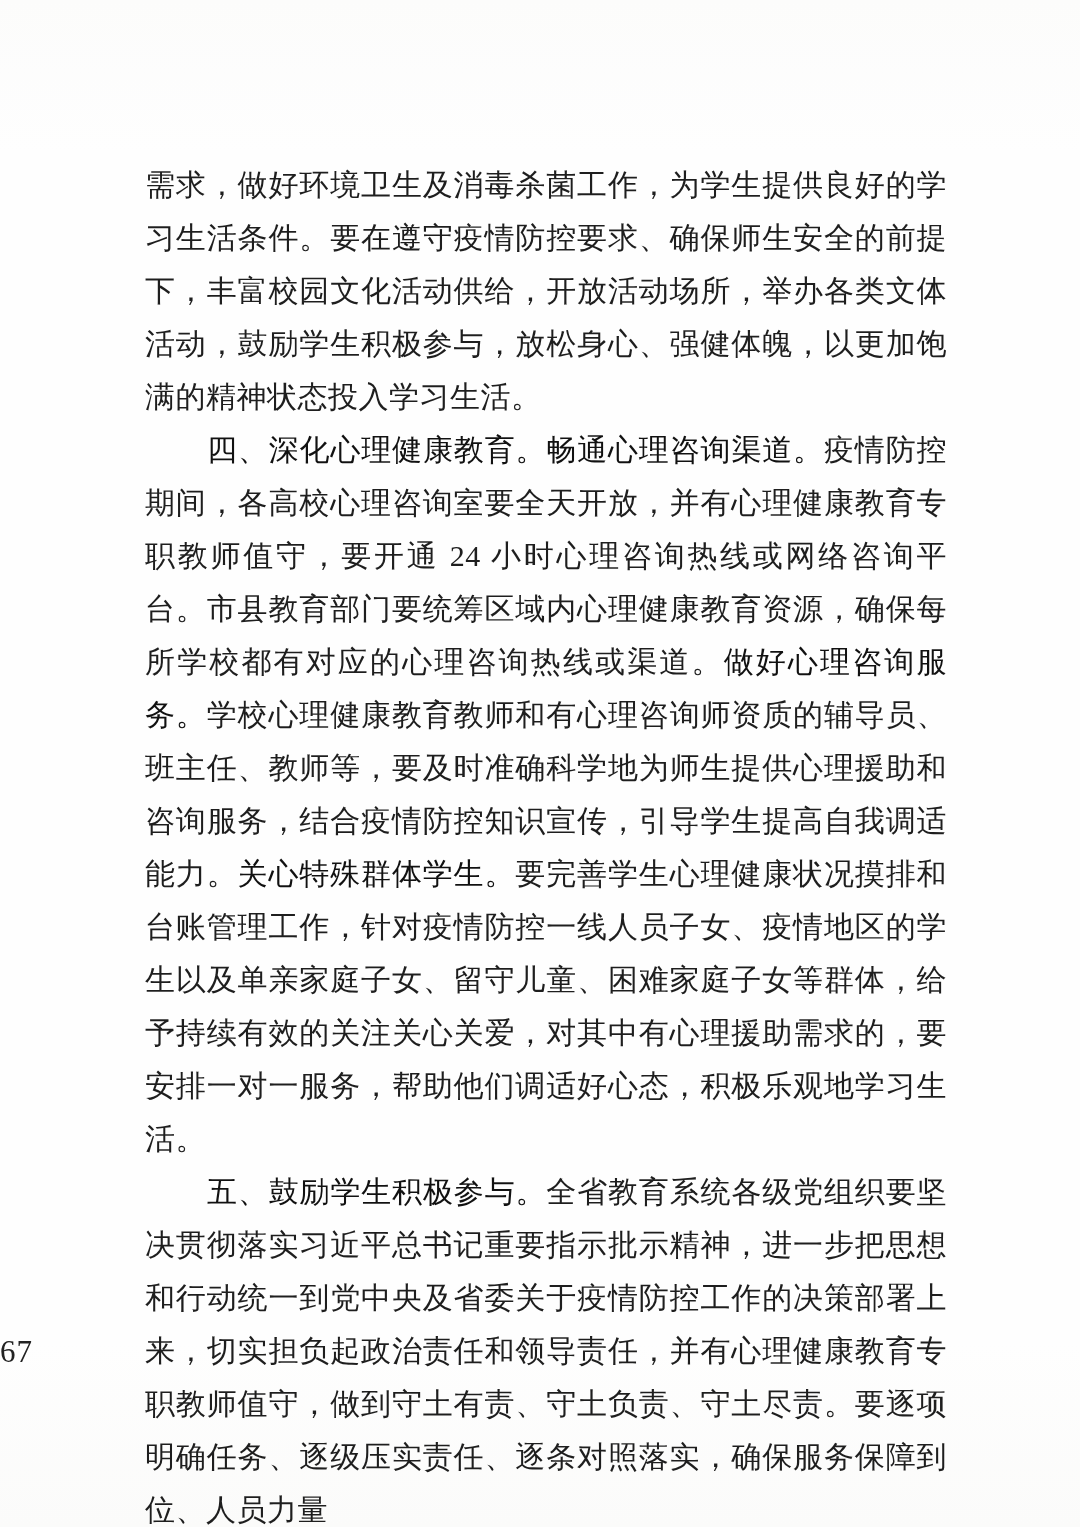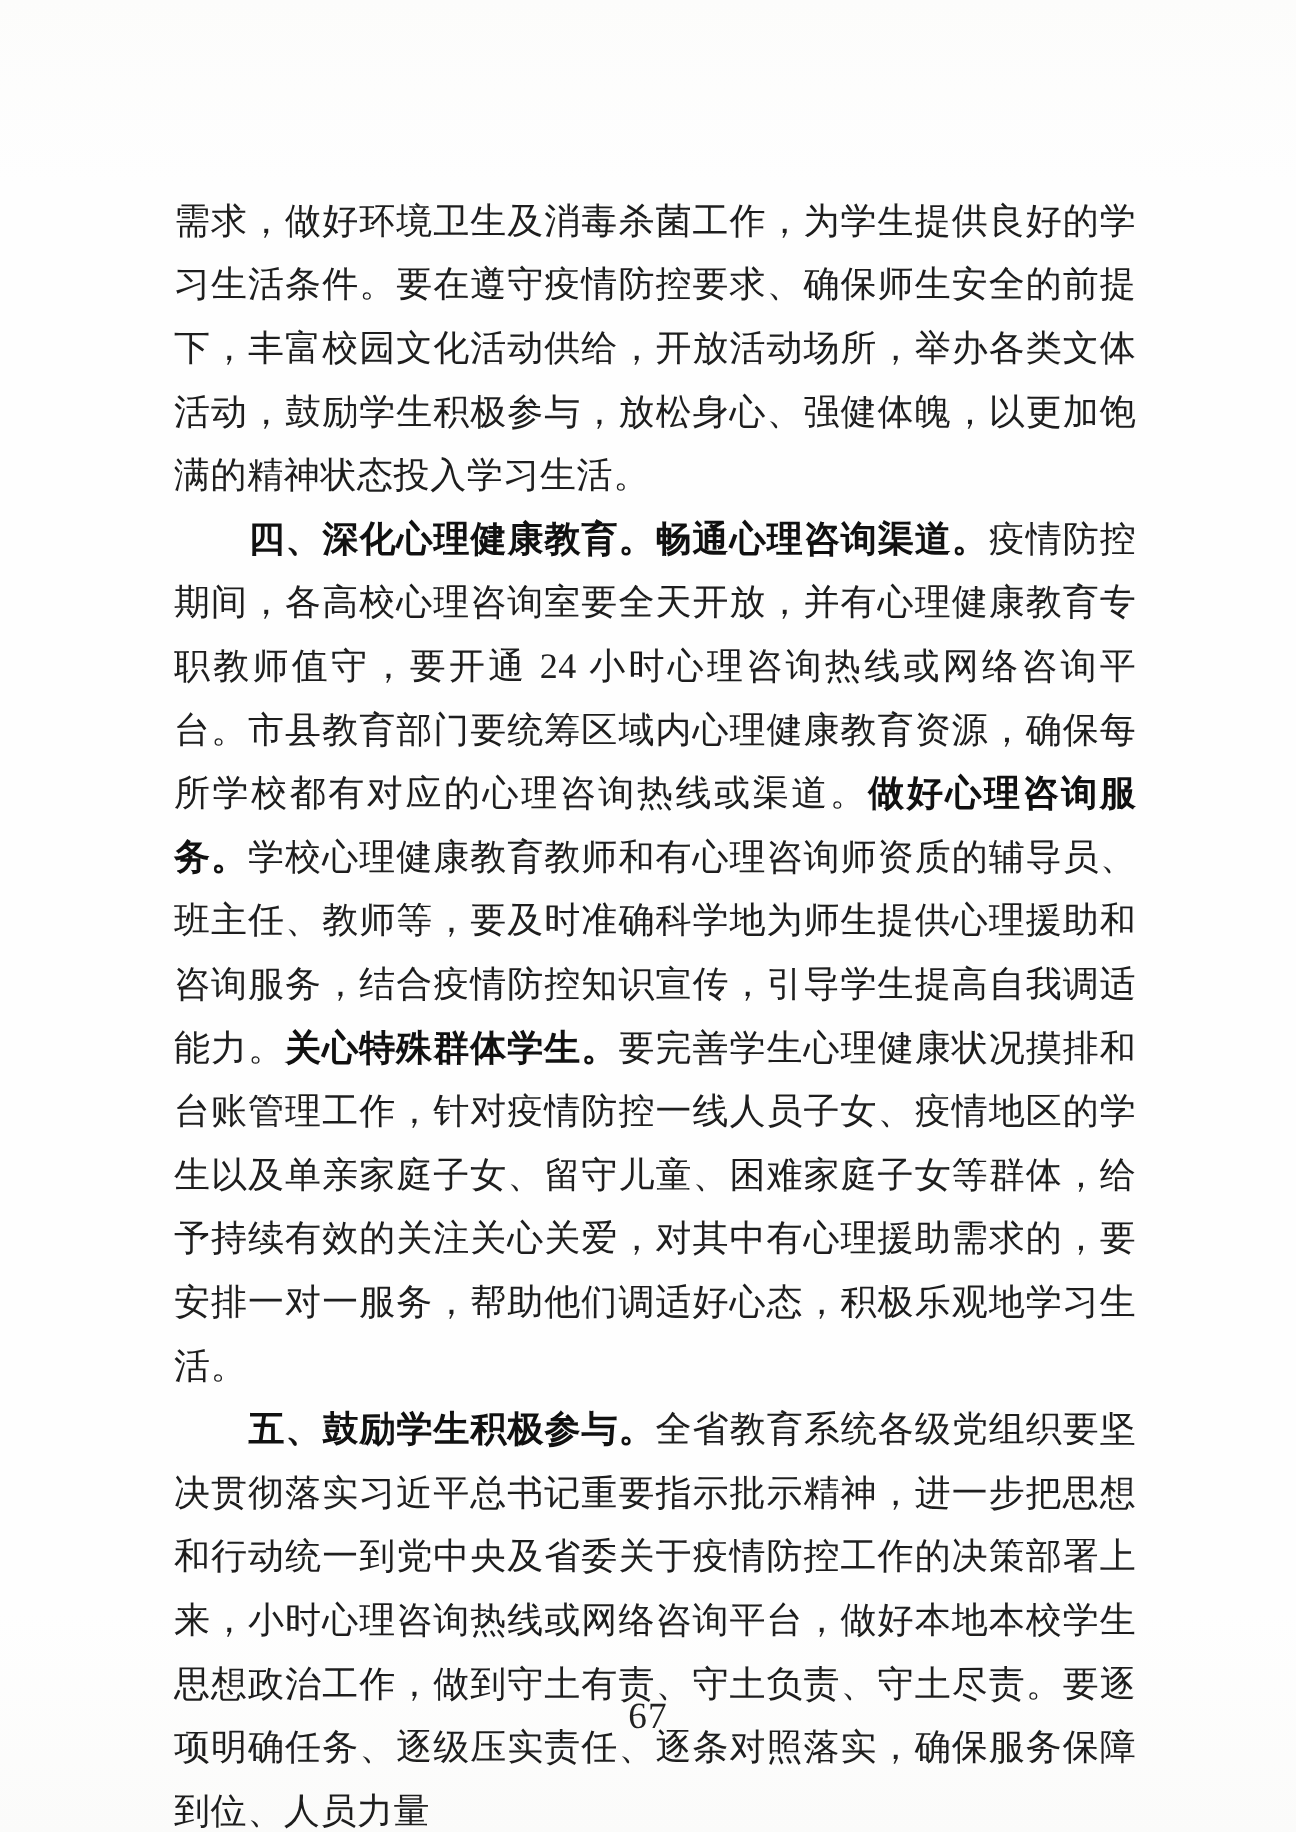--- a/index.html
+++ b/index.html
@@ -23,41 +23,41 @@
     font-size: 30px;
     line-height: 53px;
     text-align: justify;
     letter-spacing: 0.5px;
     font-weight: 400;
   }
   .para.indent { text-indent: 62px; }
   .run { font-weight: 400; }
   .run-bold {
     font-family: "Liberation Sans", "DejaVu Sans", sans-serif;
-    font-weight: 700;
+    font-weight: 400;
     color: #111;
   }
   .footer {
     position: absolute;
     left: 0;
     width: 1080px;
-    top: 1412px;
-    text-align: center;
+    top: 1334px;
+    text-align: left;
   }
   .page-number {
     font-size: 31px;
     color: #222;
     letter-spacing: 1px;
   }
 </style>
 </head>
 <body>
 
 <div class="page">
   <div class="content">
       <p class="para"><span class="run">需求，做好环境卫生及消毒杀菌工作，为学生提供良好的学习生活条件。要在遵守疫情防控要求、确保师生安全的前提下，丰富校园文化活动供给，开放活动场所，举办各类文体活动，鼓励学生积极参与，放松身心、强健体魄，以更加饱满的精神状态投入学习生活。</span></p>
       <p class="para indent"><span class="run-bold">四、深化心理健康教育。畅通心理咨询渠道。</span><span class="run">疫情防控期间，各高校心理咨询室要全天开放，并有心理健康教育专职教师值守，要开通 24 小时心理咨询热线或网络咨询平台。市县教育部门要统筹区域内心理健康教育资源，确保每所学校都有对应的心理咨询热线或渠道。</span><span class="run-bold">做好心理咨询服务。</span><span class="run">学校心理健康教育教师和有心理咨询师资质的辅导员、班主任、教师等，要及时准确科学地为师生提供心理援助和咨询服务，结合疫情防控知识宣传，引导学生提高自我调适能力。</span><span class="run-bold">关心特殊群体学生。</span><span class="run">要完善学生心理健康状况摸排和台账管理工作，针对疫情防控一线人员子女、疫情地区的学生以及单亲家庭子女、留守儿童、困难家庭子女等群体，给予持续有效的关注关心关爱，对其中有心理援助需求的，要安排一对一服务，帮助他们调适好心态，积极乐观地学习生活。</span></p>
-      <p class="para indent"><span class="run-bold">五、鼓励学生积极参与。</span><span class="run">全省教育系统各级党组织要坚决贯彻落实习近平总书记重要指示批示精神，进一步把思想和行动统一到党中央及省委关于疫情防控工作的决策部署上来，小时心理咨询热线或网络咨询平台，做好本地本校学生思想政治工作，做到守土有责、守土负责、守土尽责。要逐项明确任务、逐级压实责任、逐条对照落实，确保服务保障到位、人员力量</span></p>
+      <p class="para indent"><span class="run-bold">五、鼓励学生积极参与。</span><span class="run">全省教育系统各级党组织要坚决贯彻落实习近平总书记重要指示批示精神，进一步把思想和行动统一到党中央及省委关于疫情防控工作的决策部署上来，切实担负起政治责任和领导责任，并有心理健康教育专职教师值守，做到守土有责、守土负责、守土尽责。要逐项明确任务、逐级压实责任、逐条对照落实，确保服务保障到位、人员力量</span></p>
     </div>
   <div class="footer">
     <span class="page-number">67</span>
   </div>
 </div>
 
 </body></html>

